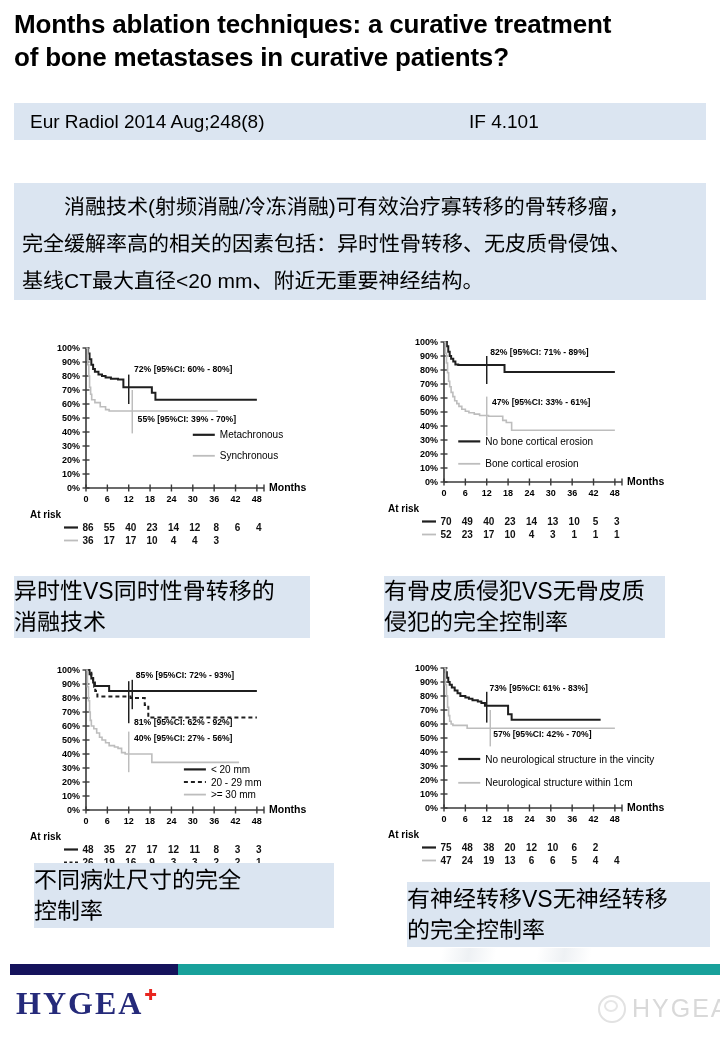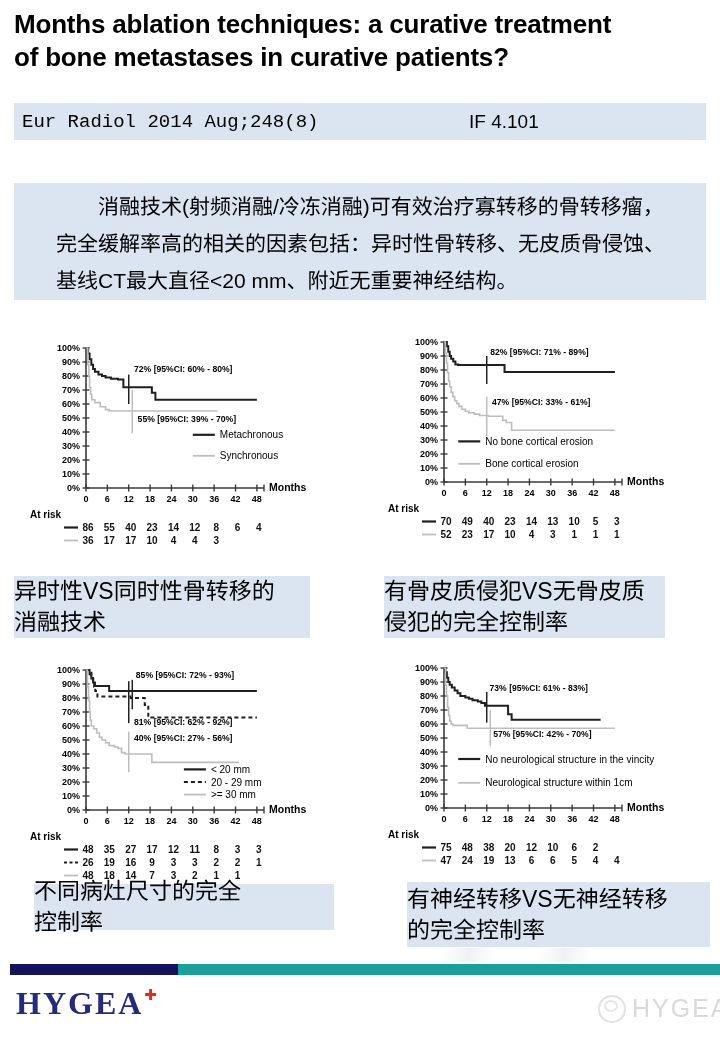--- a/index.html
+++ b/index.html
@@ -12,28 +12,28 @@
   .title{
     left:14px;top:8px;width:695px;
     font-size:26px;font-weight:700;color:#000;line-height:33px;
     letter-spacing:-0.2px;
   }
   .journal-bar{
     left:14px;top:103px;width:692px;height:37px;
     background:#dbe5f1;display:flex;align-items:center;
     font-size:19px;color:#000;
   }
-  .journal-bar .jname{margin-left:8px;font-family:Liberation Mono, monospace;}
+  .journal-bar .jname{margin-left:16px;}
   .journal-bar .if{position:absolute;left:455px;}
   .abstract-box{
     left:14px;top:183px;width:692px;height:117px;
     background:#dbe5f1;color:#000;
     font-size:21px;line-height:37px;padding-top:5px;box-sizing:border-box;
   }
-  .abstract-box .ln{padding:0 8px;white-space:nowrap;margin-left:34px;}
+  .abstract-box .ln{padding:0 8px;white-space:nowrap;}
   .abstract-box .ln.indent{text-indent:2em;}
   .chart{background:transparent;}
   .caption{
     background:#dbe5f1;color:#000;text-align:left;
     font-size:23px;line-height:31px;
     display:flex;flex-direction:column;justify-content:center;
   }
   .footer-bar-navy{left:10px;top:964px;width:168px;height:11px;background:#15135c;}
   .footer-bar-teal{left:178px;top:964px;width:542px;height:11px;background:#18a19b;}
   .streak{left:388px;top:948px;width:270px;height:14px;
@@ -429,21 +429,21 @@
     </svg></div>
 
 <div class="abs caption" style="left:14px;top:576px;width:296px;height:62px">
   <div>异时性VS同时性骨转移的</div>
   <div>消融技术</div>
 </div>
 <div class="abs caption" style="left:384px;top:576px;width:281px;height:62px">
   <div>有骨皮质侵犯VS无骨皮质</div>
   <div>侵犯的完全控制率</div>
 </div>
-<div class="abs caption" style="left:34px;top:884px;width:300px;height:46px">
+<div class="abs caption" style="left:34px;top:863px;width:300px;height:65px">
   <div>不同病灶尺寸的完全</div>
   <div>控制率</div>
 </div>
 <div class="abs caption" style="left:407px;top:882px;width:303px;height:65px">
   <div>有神经转移VS无神经转移</div>
   <div>的完全控制率</div>
 </div>
 
 <div class="abs streak"></div>
 <div class="abs footer-bar-navy"></div>

